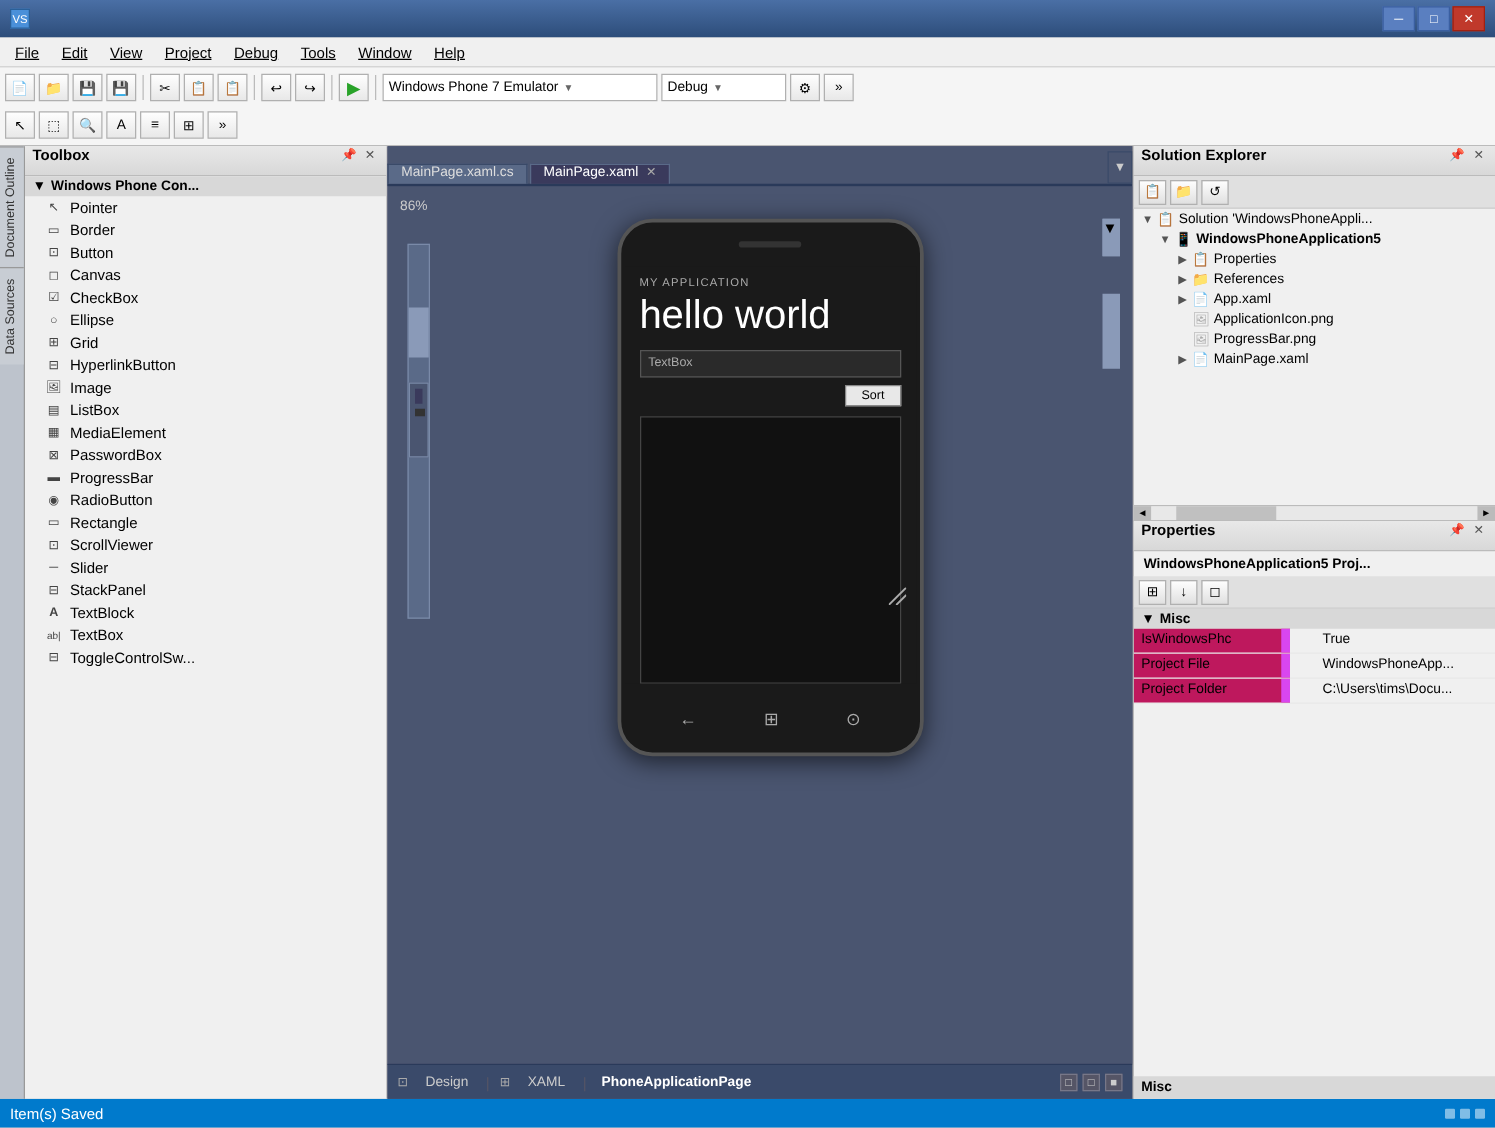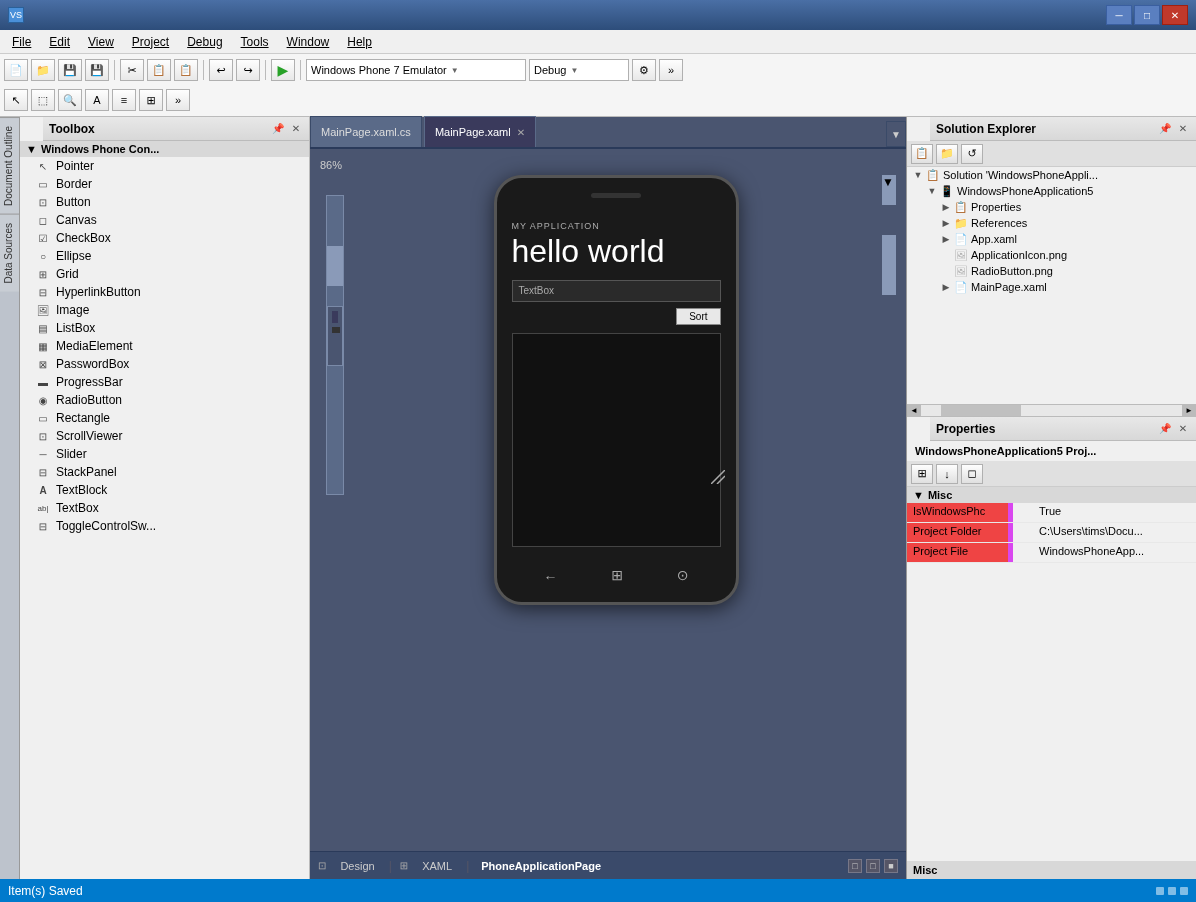--- a/index.html
+++ b/index.html
@@ -93,26 +93,25 @@
       background: #f0f0f0;
       border-right: 1px solid #bbb;
       display: flex;
       flex-direction: column;
     }
     .panel-header {
       background: linear-gradient(to bottom, #e8e8e8, #d8d8d8);
       border-bottom: 1px solid #bbb;
       height: 24px;
       display: flex;
-      align-items: center;
+      align-items: flex-start;
       justify-content: space-between;
       padding: 0 6px;
       font-size: 12px;
       font-weight: bold;
-      margin-left: 23px;
     }
     .panel-header-controls { display: flex; gap: 3px; }
     .panel-ctrl-btn { width: 14px; height: 14px; background: none; border: none; cursor: pointer; font-size: 10px; color: #555; }
 
     .toolbox-category {
       display: flex; align-items: center; gap: 4px;
       padding: 2px 6px;
       background: #d8d8d8;
       font-size: 11px;
       font-weight: bold;
@@ -137,23 +136,23 @@
     }
     .tab-bar {
       background: #4a5570;
       display: flex;
       align-items: flex-end;
       padding-top: 4px;
       border-bottom: 2px solid #2a3a5a;
       height: 32px;
     }
     .tab {
-      height: 31px;
+      height: 16px;
       padding: 0 10px;
-      display: flex; align-items: center; gap: 6px;
+      display: flex; align-items: flex-start; gap: 6px;
       font-size: 11px;
       cursor: pointer;
       background: #5a6a88;
       color: #ddd;
       border: 1px solid #3a4a68;
       border-bottom: none;
       margin-right: 2px;
     }
     .tab.active {
       background: #3a3a5c;
@@ -334,25 +333,25 @@
       display: flex;
       align-items: center;
       gap: 4px;
     }
     .prop-row {
       display: flex;
       border-bottom: 1px solid #e8e8e8;
       min-height: 20px;
     }
     .prop-name {
-      width: 106px;
+      width: 125px;
       padding: 2px 6px;
       font-size: 11px;
-      border-right: 5px solid #d946ef;
-      background: #ef4444;
+      border-right: 7px solid #d946ef;
+      background: #be185d;
       flex-shrink: 0;
     }
     .prop-value {
       flex: 1;
       padding: 2px 6px;
       font-size: 11px;
       overflow: hidden;
       text-overflow: ellipsis;
       white-space: nowrap;
       margin-left: 20px;
@@ -650,21 +649,21 @@
         <div class="tree-node">
           <div class="tree-expander">▼</div>
           <div class="tree-icon">📋</div>
           <span class="tree-label">Solution 'WindowsPhoneAppli...</span>
         </div>
 
         <div class="tree-node">
           <span style="width:14px;"></span>
           <div class="tree-expander">▼</div>
           <div class="tree-icon" style="color:#0066cc;">📱</div>
-          <span class="tree-label" style="font-weight:normal;">WindowsPhoneApplication5</span>
+          <span class="tree-label" style="font-weight:bold;">WindowsPhoneApplication5</span>
         </div>
 
         <div class="tree-node">
           <span style="width:28px;"></span>
           <div class="tree-expander">▶</div>
           <div class="tree-icon" style="color:#aaa;">📋</div>
           <span class="tree-label">Properties</span>
         </div>
 
         <div class="tree-node">
@@ -683,21 +682,21 @@
 
         <div class="tree-node">
           <span style="width:42px;"></span>
           <div class="tree-icon" style="color:#aaa;">🖼</div>
           <span class="tree-label">ApplicationIcon.png</span>
         </div>
 
         <div class="tree-node">
           <span style="width:42px;"></span>
           <div class="tree-icon" style="color:#aaa;">🖼</div>
-          <span class="tree-label">RadioButton.png</span>
+          <span class="tree-label">ProgressBar.png</span>
         </div>
 
         <div class="tree-node">
           <span style="width:28px;"></span>
           <div class="tree-expander">▶</div>
           <div class="tree-icon" style="color:#aaa;">📄</div>
           <span class="tree-label">MainPage.xaml</span>
         </div>
       </div>
 
@@ -727,26 +726,26 @@
       <div class="prop-table">
         <div class="prop-section-header">
           <span>▼</span>
           <span>Misc</span>
         </div>
         <div class="prop-row">
           <div class="prop-name">IsWindowsPhc</div>
           <div class="prop-value">True</div>
         </div>
         <div class="prop-row">
+          <div class="prop-name">Project File</div>
+          <div class="prop-value">WindowsPhoneApp...</div>
+        </div>
+        <div class="prop-row">
           <div class="prop-name">Project Folder</div>
           <div class="prop-value">C:\Users\tims\Docu...</div>
-        </div>
-        <div class="prop-row">
-          <div class="prop-name">Project File</div>
-          <div class="prop-value">WindowsPhoneApp...</div>
         </div>
       </div>
       <div class="prop-section-footer">Misc</div>
     </div>
   </div>
 </div>
 
 <div class="status-bar">
   <span>Item(s) Saved</span>
   <div class="status-right">

